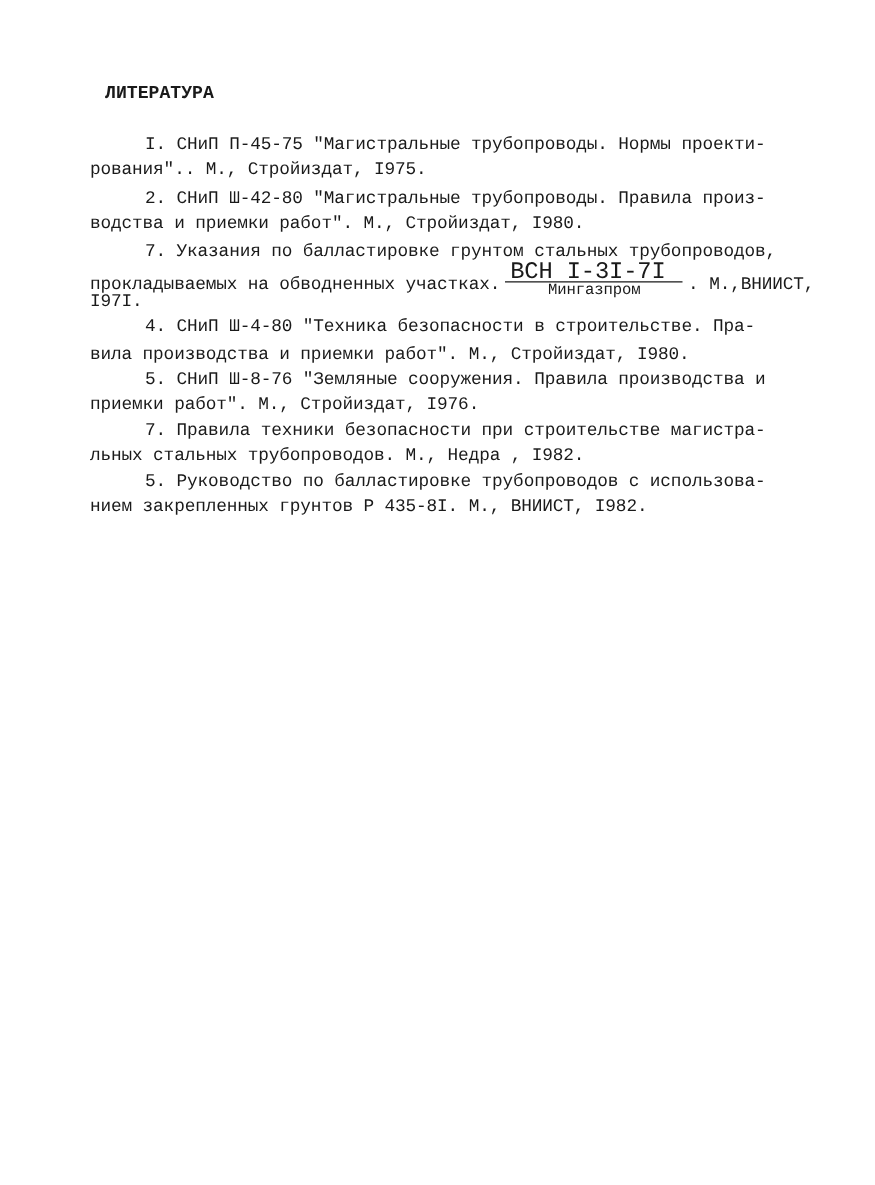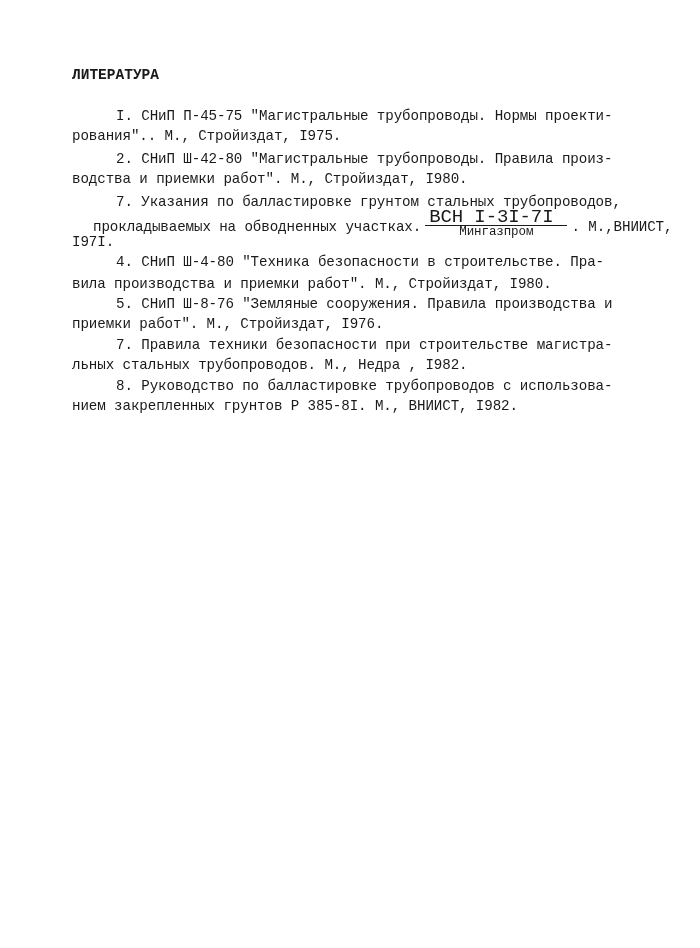--- a/index.html
+++ b/index.html
@@ -16,21 +16,21 @@
       color: #1a1a1a;
     }
     .page {
       position: absolute;
       left: 72px;
       top: 60px;
       width: 540px;
     }
     .heading {
       position: absolute;
-      left: 0;
+      left: 12px;
       top: 7px;
       font-size: 14.5px;
       font-weight: bold;
       letter-spacing: 0px;
       white-space: nowrap;
     }
     .line {
       position: absolute;
       left: 0;
       font-size: 14.2px;
@@ -69,30 +69,30 @@
 
   <div class="heading">ЛИТЕРАТУРА</div>
 
   <div class="line indent" style="top:47px;">I. СНиП П-45-75 "Магистральные трубопроводы. Нормы проекти-</div>
   <div class="line" style="top:67px;">рования".. М., Стройиздат, I975.</div>
 
   <div class="line indent" style="top:90px;">2. СНиП Ш-42-80 "Магистральные трубопроводы. Правила произ-</div>
   <div class="line" style="top:110px;">водства и приемки работ". М., Стройиздат, I980.</div>
 
   <div class="line indent" style="top:133px;">7. Указания по балластировке грунтом стальных трубопроводов,</div>
-  <div class="line" style="top:153px;margin-left:21px;">
+  <div class="line" style="top:153px;">
     <span>прокладываемых на обводненных участках.</span><span class="frac"><span class="num">ВСН I-3I-7I</span><span class="den">Мингазпром</span></span><span>. М.,ВНИИСТ,</span>
   </div>
   <div class="line" style="top:173px;">I97I.</div>
 
   <div class="line indent" style="top:193px;">4. СНиП Ш-4-80 "Техника безопасности в строительстве.  Пра-</div>
   <div class="line" style="top:215px;">вила производства и приемки работ". М., Стройиздат, I980.</div>
 
   <div class="line indent" style="top:235px;">5. СНиП Ш-8-76 "Земляные сооружения. Правила производства и</div>
   <div class="line" style="top:255px;">приемки работ". М., Стройиздат, I976.</div>
 
   <div class="line indent" style="top:276px;">7. Правила техники безопасности при строительстве магистра-</div>
   <div class="line" style="top:296px;font-family:Liberation Mono, monospace;">льных стальных трубопроводов. М.,  Недра , I982.</div>
 
-  <div class="line indent" style="top:317px;">8. Руководство по балластировке трубопроводов с использова-</div>
-  <div class="line" style="top:337px;">нием закрепленных грунтов Р 385-8I. М., ВНИИСТ, I982.</div>
+  <div class="line indent" style="top:317px;">5. Руководство по балластировке трубопроводов с использова-</div>
+  <div class="line" style="top:337px;">нием закрепленных грунтов Р 435-8I. М., ВНИИСТ, I982.</div>
 
 </div>
 
 </body></html>

